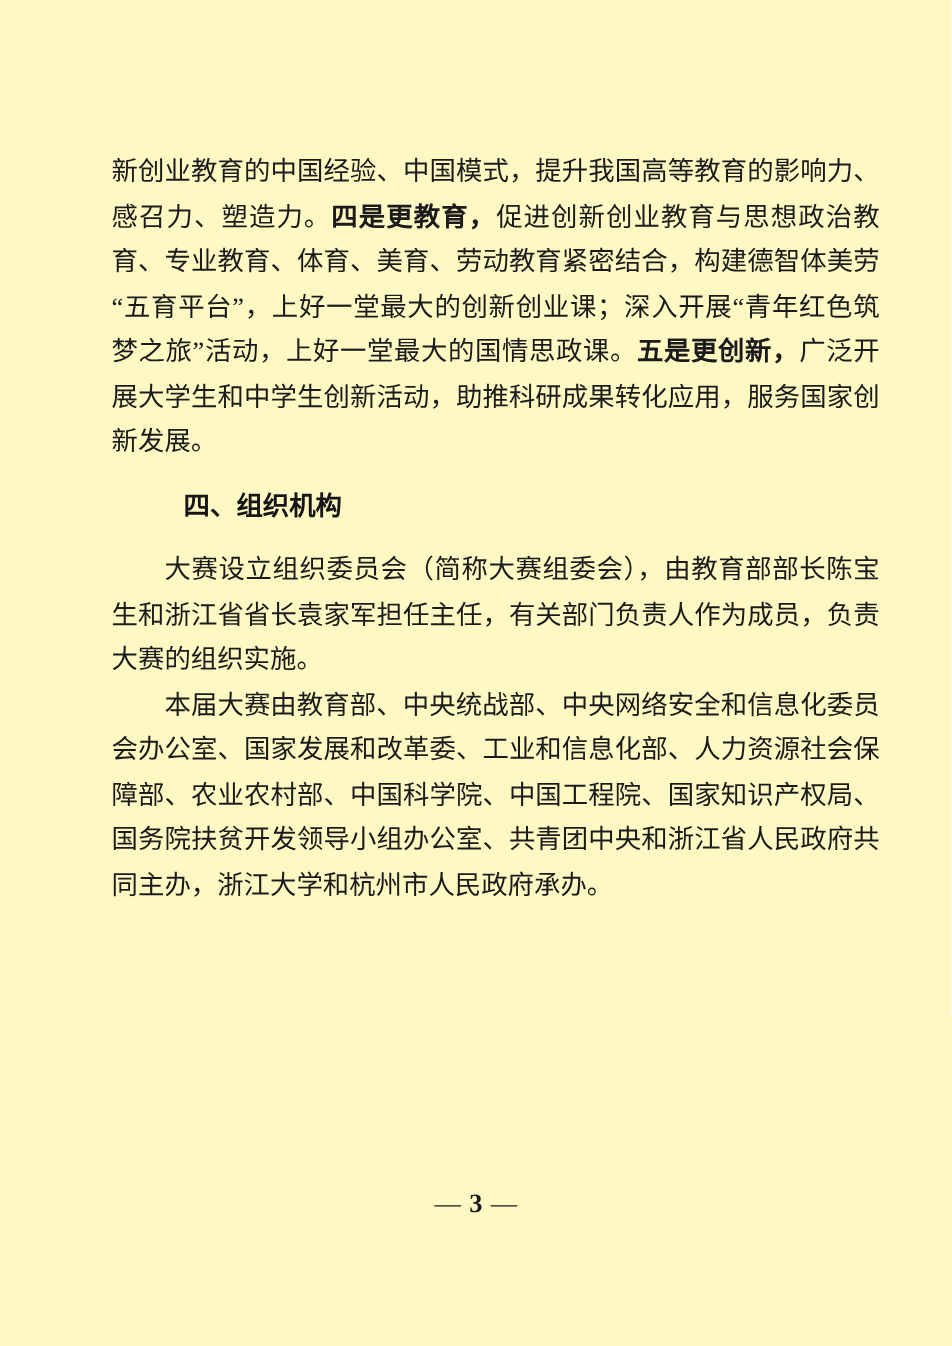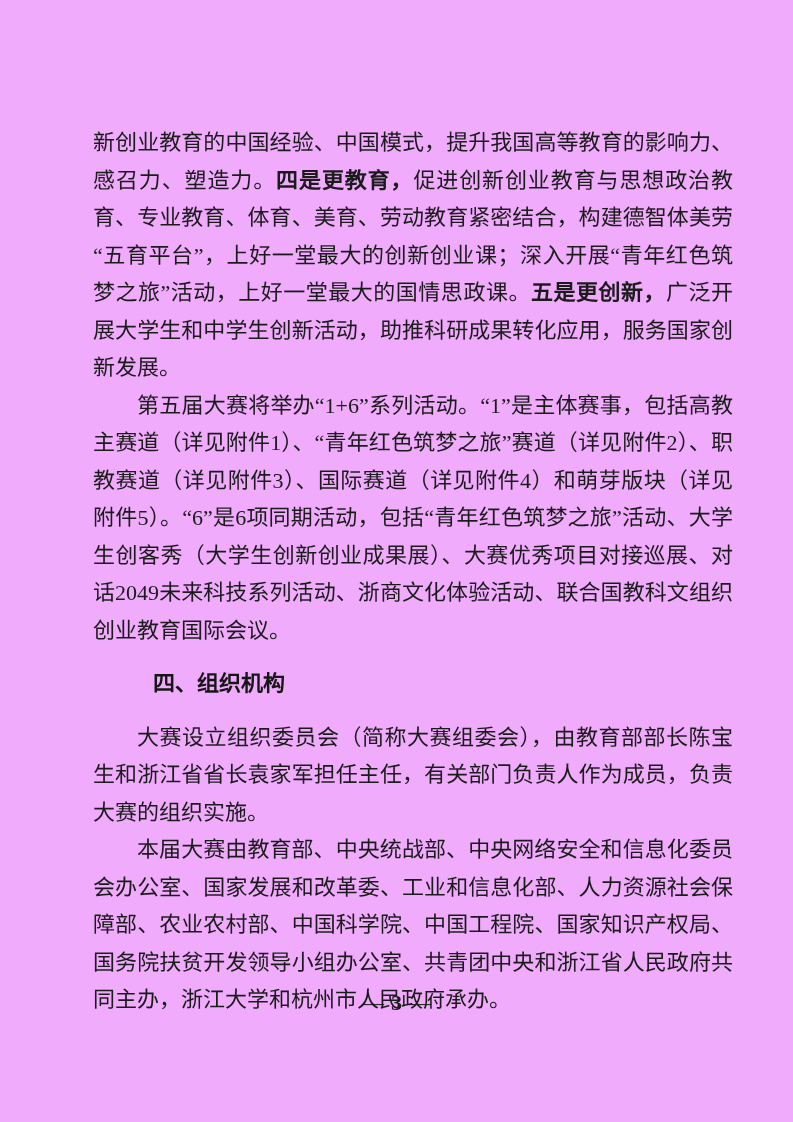--- a/index.html
+++ b/index.html
@@ -4,21 +4,21 @@
 <style>
   html, body {
     margin: 0;
     padding: 0;
     background: #ffffff;
   }
   .page {
     position: relative;
     width: 793px;
     height: 1122px;
-    background: #f0abfc;
+    background: #fef9c3;
     overflow: hidden;
     font-family: "Liberation Serif", serif;
     color: #1b1b1b;
   }
   .doc-body {
     position: absolute;
     left: 93px;
     top: 124px;
     width: 640px;
   }
@@ -65,21 +65,20 @@
   }
 </style>
 </head>
 <body>
 
 <div class="page">
   <div class="doc-body">
 
     <p class="para no-indent"><span>新创业教育的中国经验、中国模式，提升我国高等教育的影响力、感召力、塑造力。</span><span class="bold-run">四是更教育，</span><span>促进创新创业教育与思想政治教育、专业教育、体育、美育、劳动教育紧密结合，构建德智体美劳“五育平台”，上好一堂最大的创新创业课；深入开展“青年红色筑梦之旅”活动，上好一堂最大的国情思政课。</span><span class="bold-run">五是更创新，</span><span>广泛开展大学生和中学生创新活动，助推科研成果转化应用，服务国家创新发展。</span></p>
 
-    <p class="para">第五届大赛将举办“1+6”系列活动。“1”是主体赛事，包括高教主赛道（详见附件1）、“青年红色筑梦之旅”赛道（详见附件2）、职教赛道（详见附件3）、国际赛道（详见附件4）和萌芽版块（详见附件5）。“6”是6项同期活动，包括“青年红色筑梦之旅”活动、大学生创客秀（大学生创新创业成果展）、大赛优秀项目对接巡展、对话2049未来科技系列活动、浙商文化体验活动、联合国教科文组织创业教育国际会议。</p>
 
     <h2 class="section-heading">四、组织机构</h2>
 
     <p class="para">大赛设立组织委员会（简称大赛组委会），由教育部部长陈宝生和浙江省省长袁家军担任主任，有关部门负责人作为成员，负责大赛的组织实施。</p>
 
     <p class="para">本届大赛由教育部、中央统战部、中央网络安全和信息化委员会办公室、国家发展和改革委、工业和信息化部、人力资源社会保障部、农业农村部、中国科学院、中国工程院、国家知识产权局、国务院扶贫开发领导小组办公室、共青团中央和浙江省人民政府共同主办，浙江大学和杭州市人民政府承办。</p>
 
   </div>
 
   <div class="page-footer"><span class="footer-dash">—</span><span class="page-number">3</span><span class="footer-dash">—</span></div>

